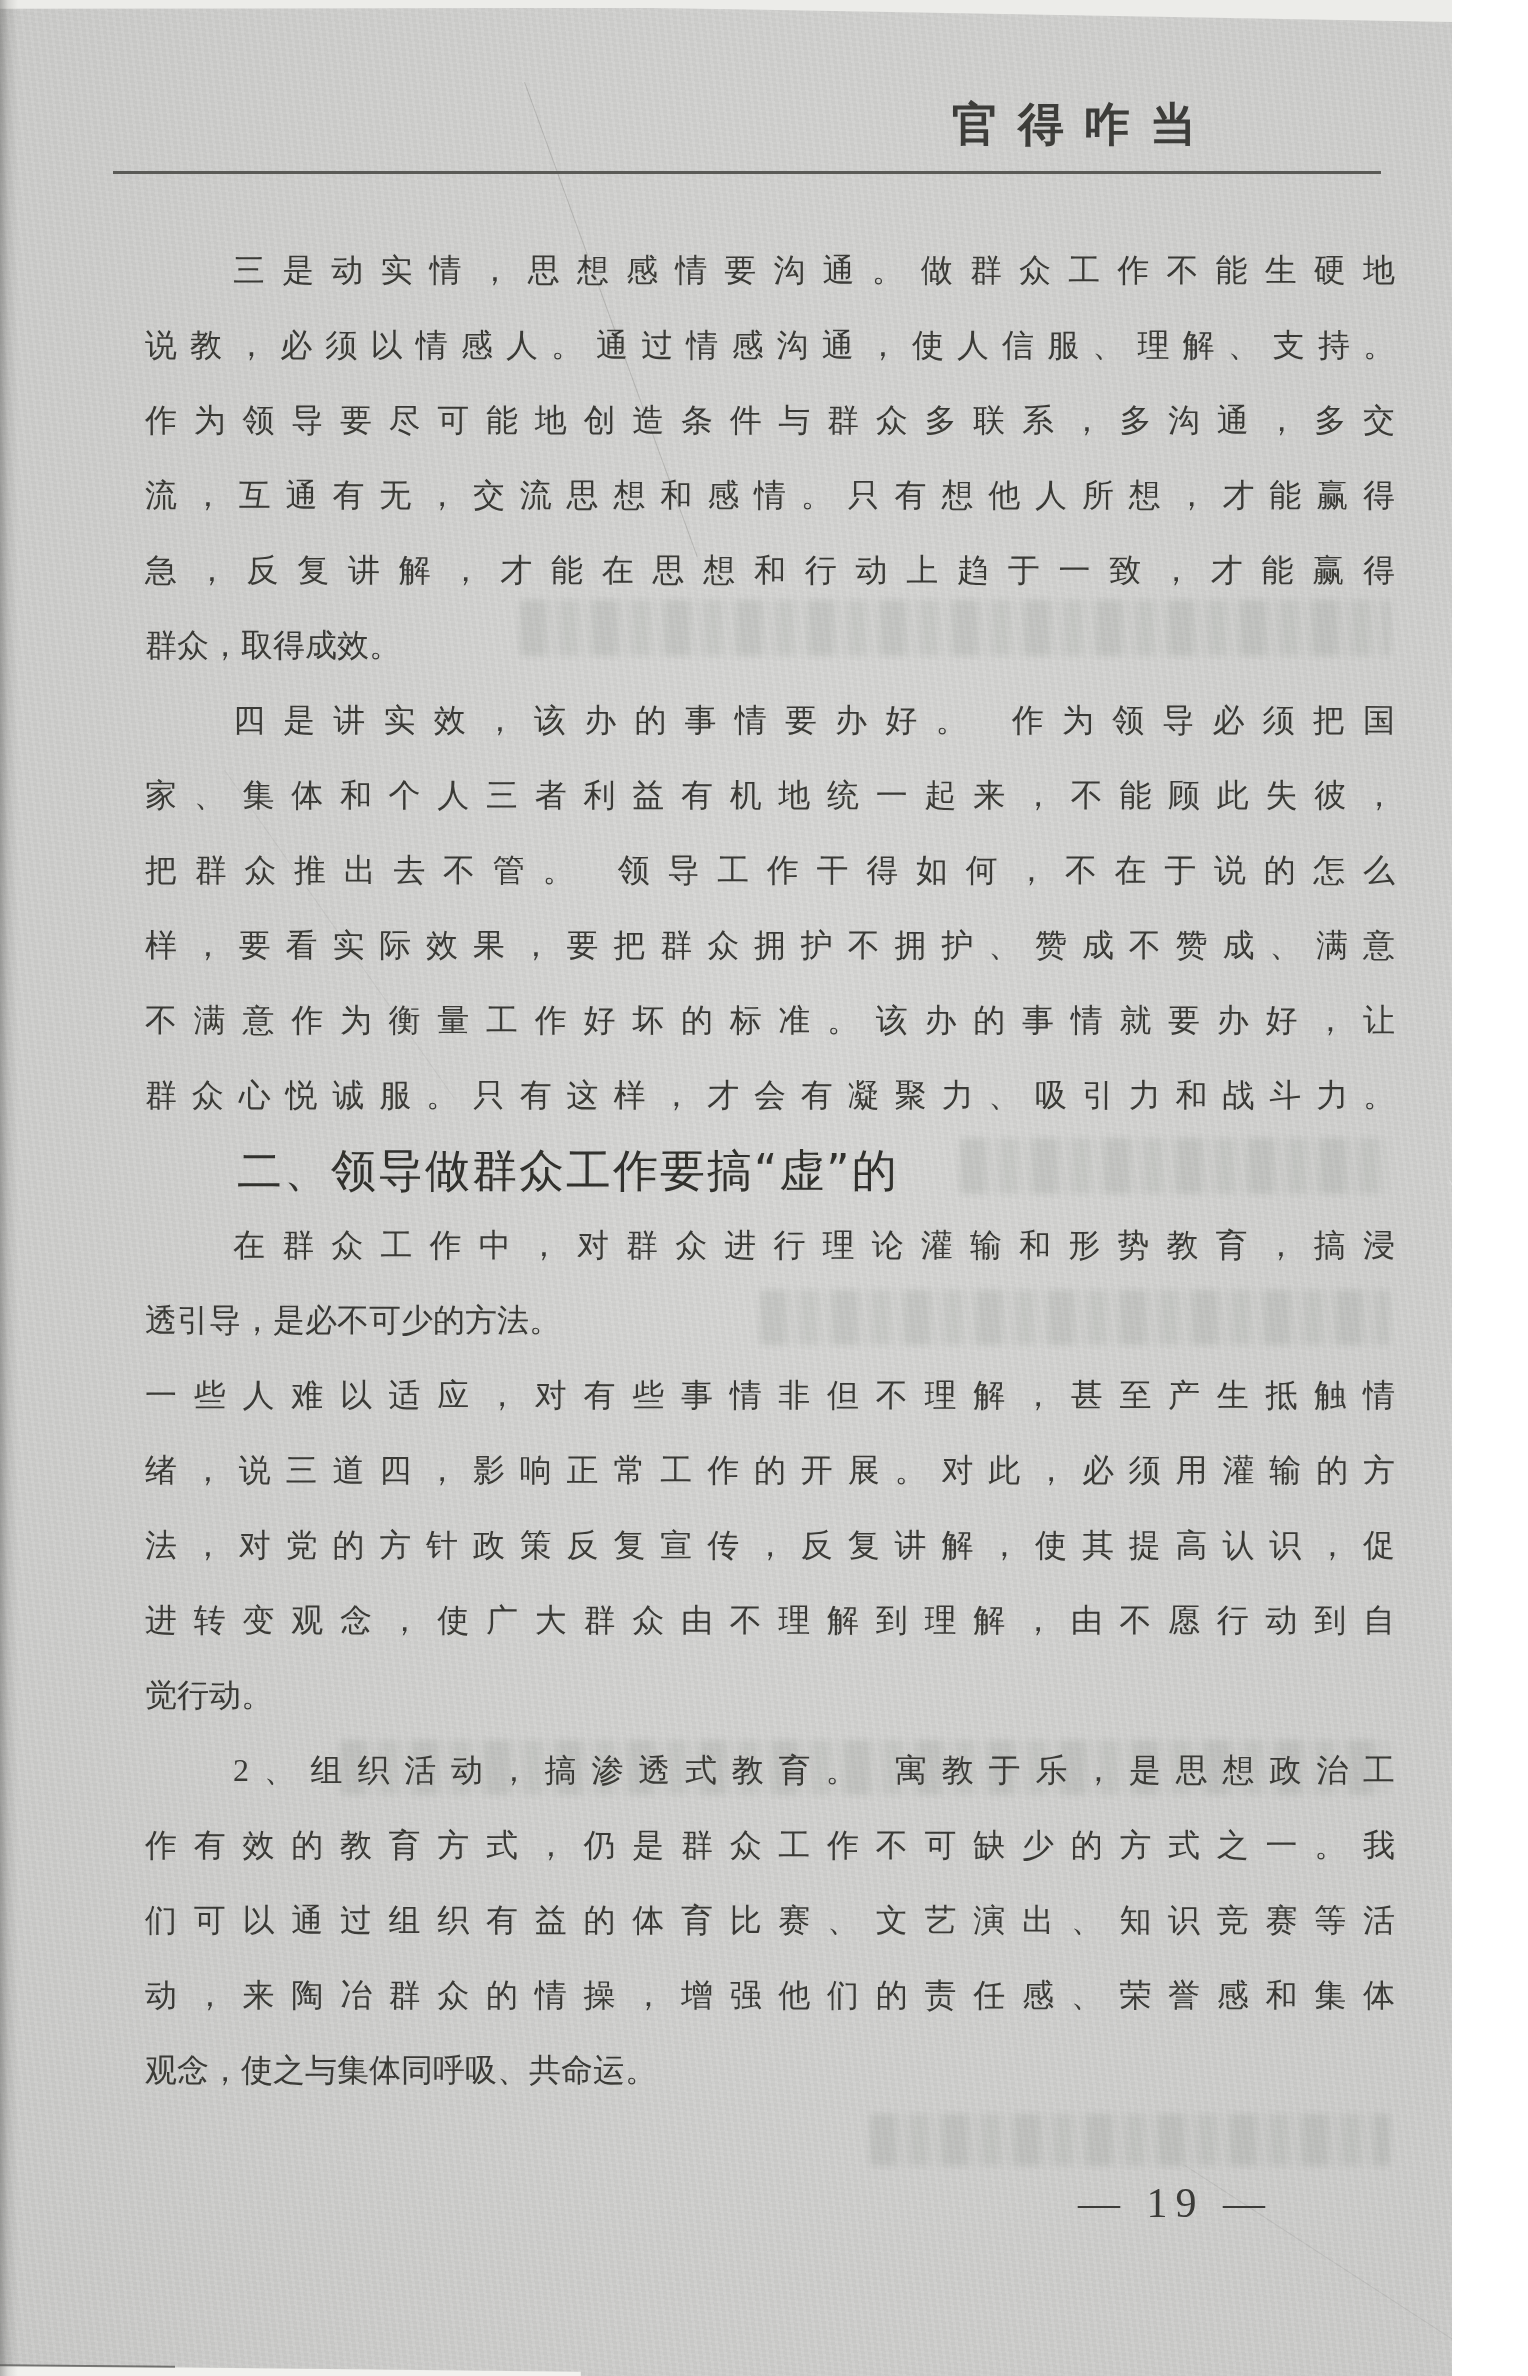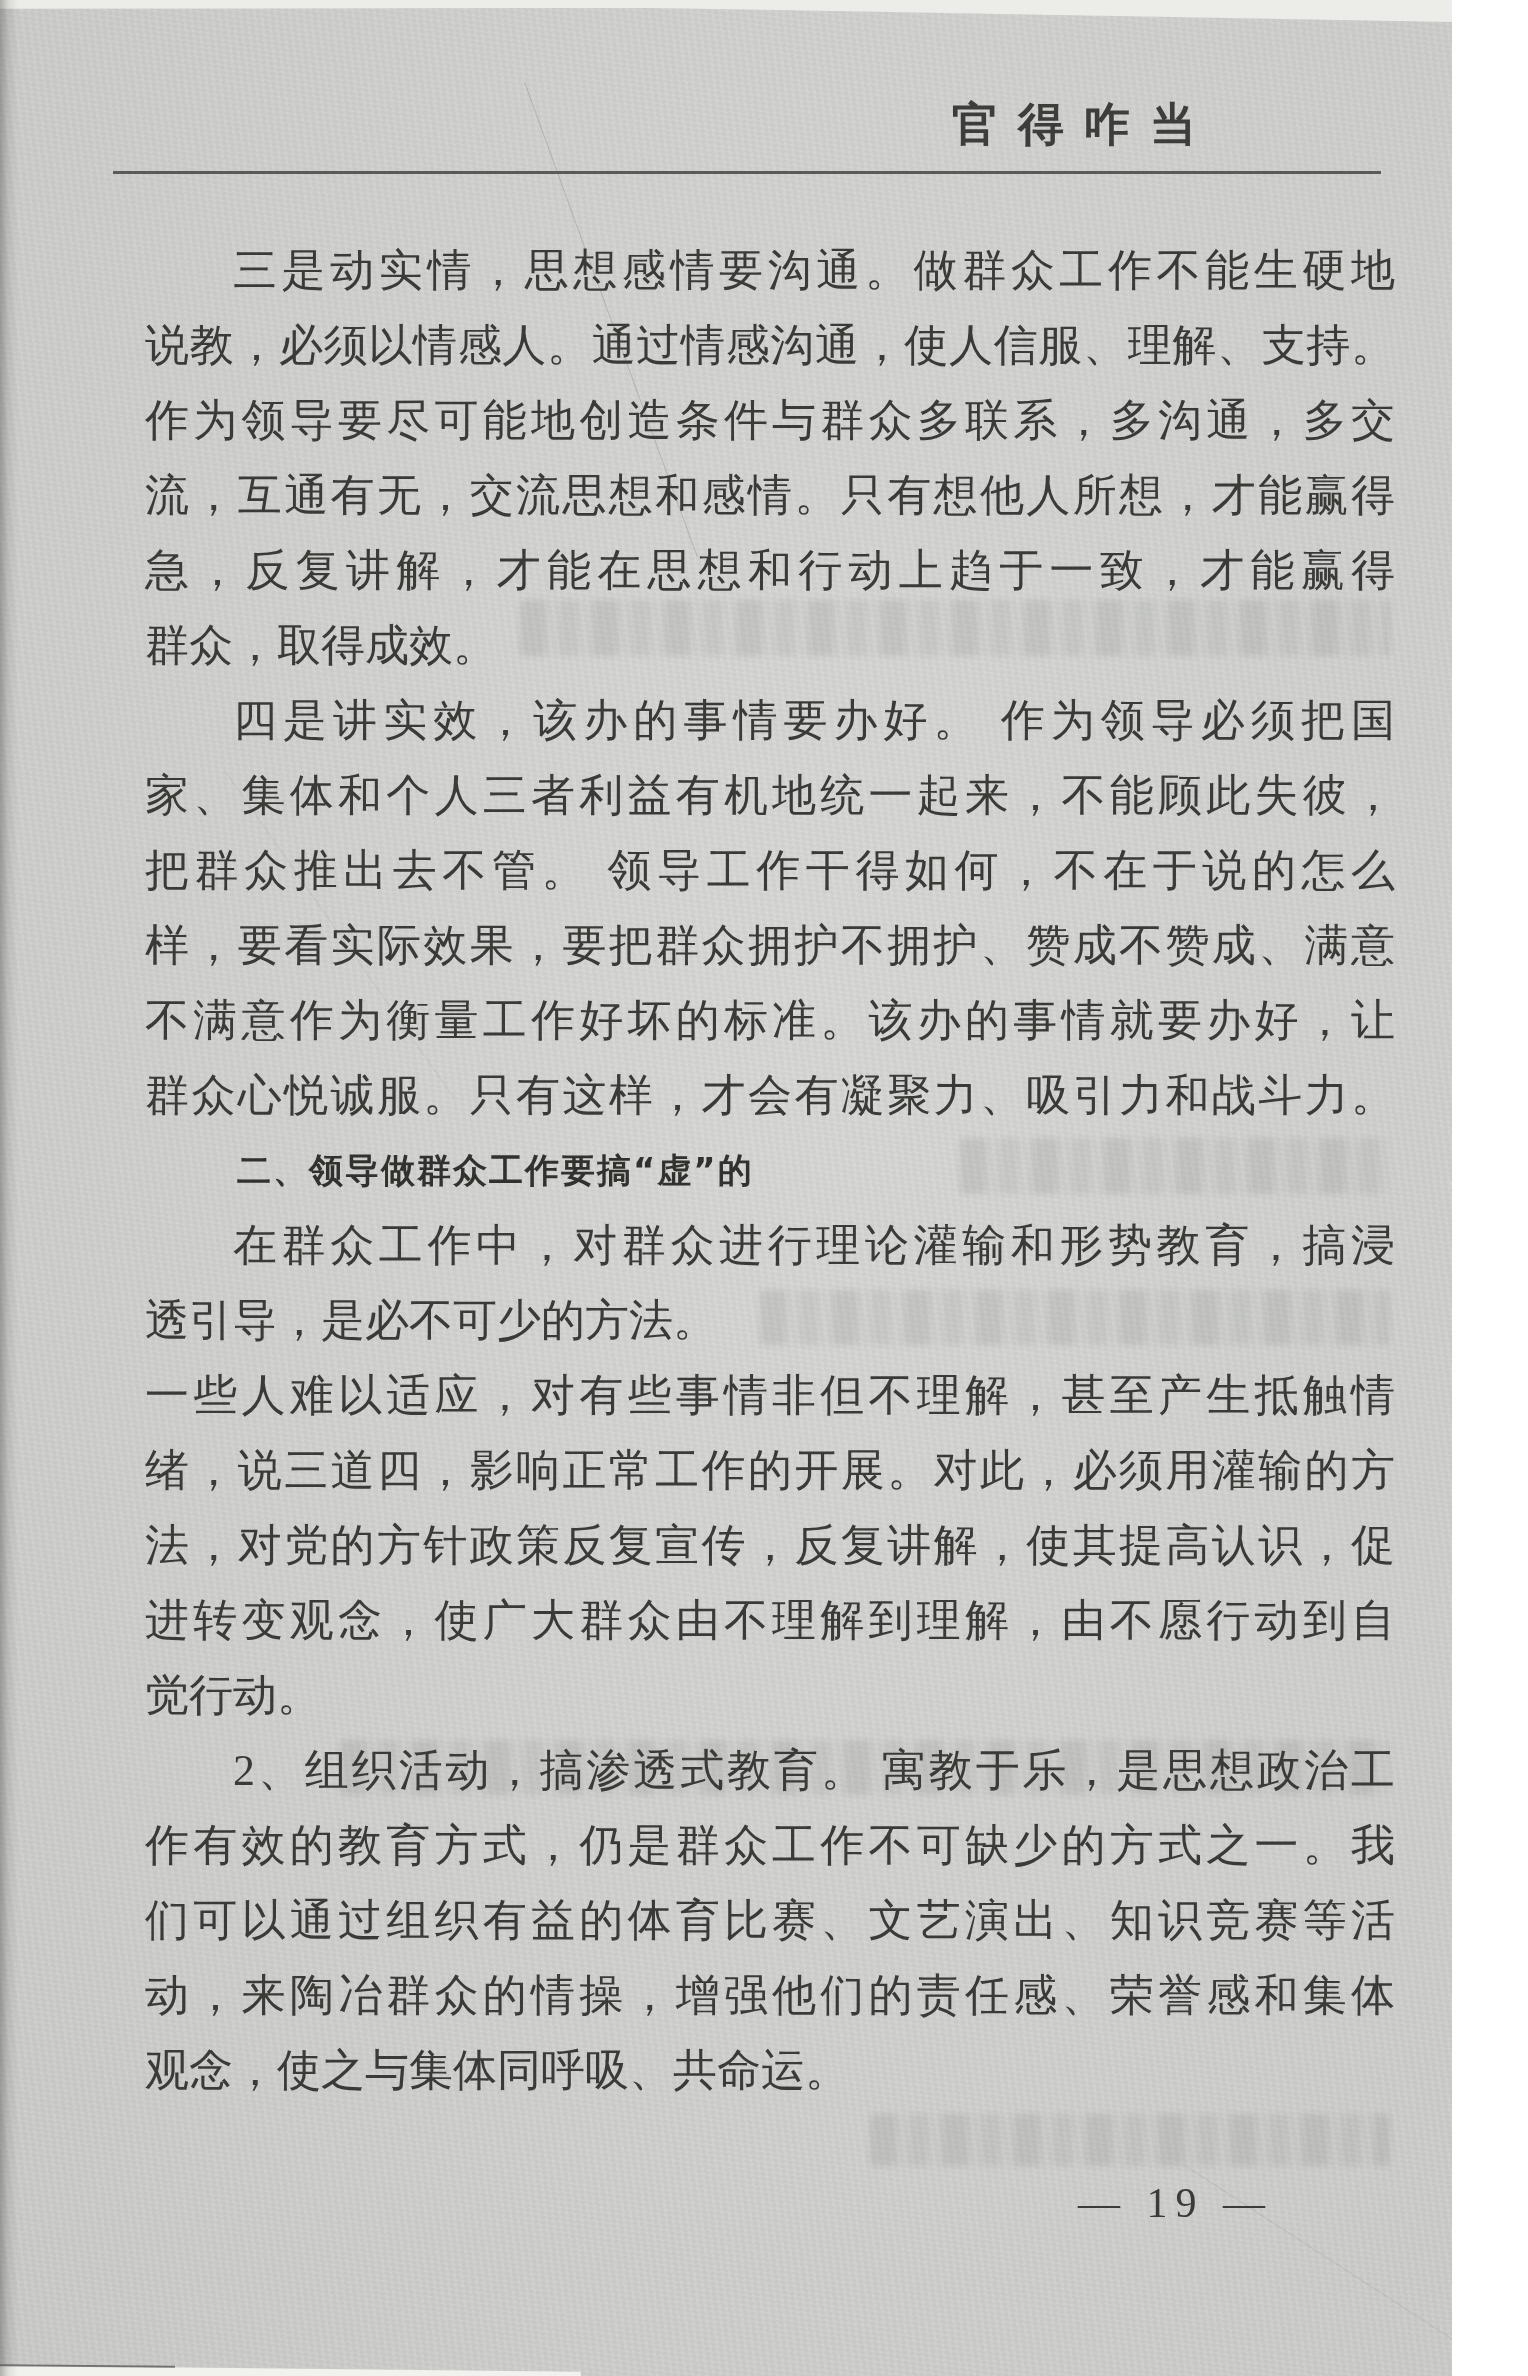--- a/index.html
+++ b/index.html
@@ -67,30 +67,30 @@
     position: absolute; left: 113px; top: 171px; width: 1268px; height: 3px;
     background: var(--rule, #5a5a56);
   }
   
   .content {
     position: absolute; left: 145px; top: 233px; width: 1250px;
     color: var(--ink, #3a3a36);
   }
   .line {
     height: 75px; line-height: 75px;
-    font-size: 44px;
+    font-size: 32px;
     text-align: justify;
     text-align-last: justify;
   }
   .line.indent { text-indent: 88px; }
   .line.short { text-align-last: left; }
   .line.heading {
     font-family: "DejaVu Sans", sans-serif;
-    font-weight: bold;
-    font-size: 34px;
+    font-weight: normal;
+    font-size: 45px;
     color: #31312d;
     text-indent: 92px;
     letter-spacing: 2px;
     text-align-last: left;
   }
   
   .page-number {
     position: absolute; right: 179px; top: 2178px;
     font-size: 42px; line-height: 50px;
     letter-spacing: 8px;

